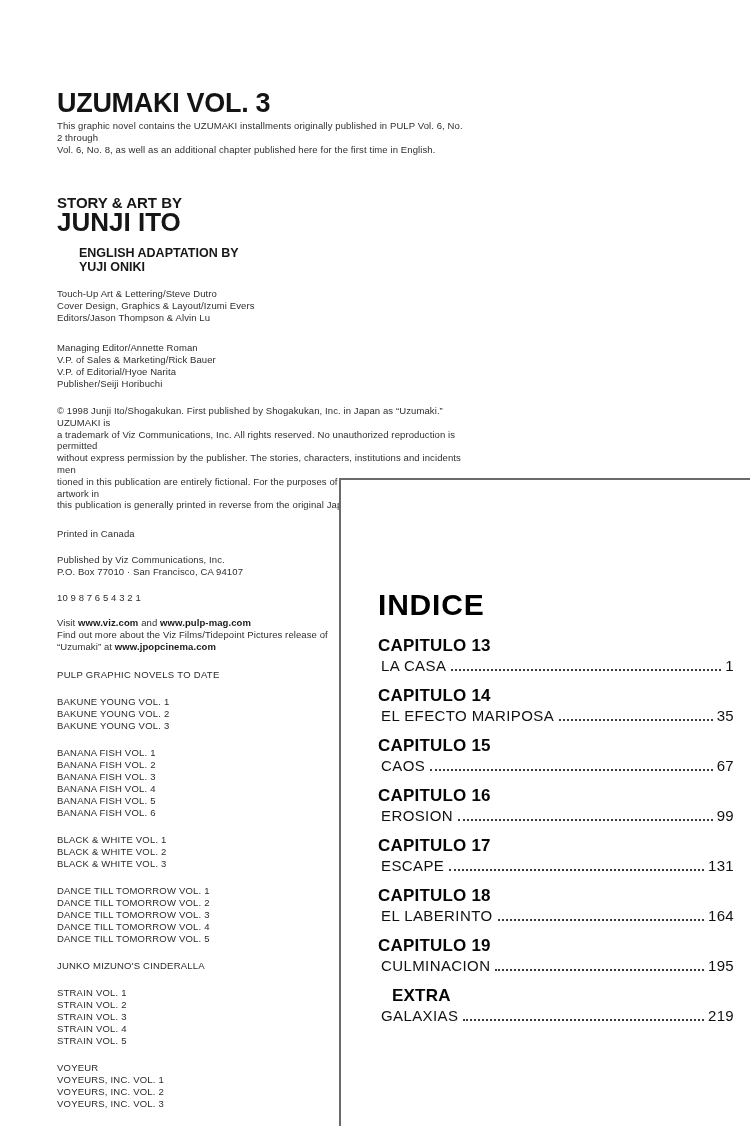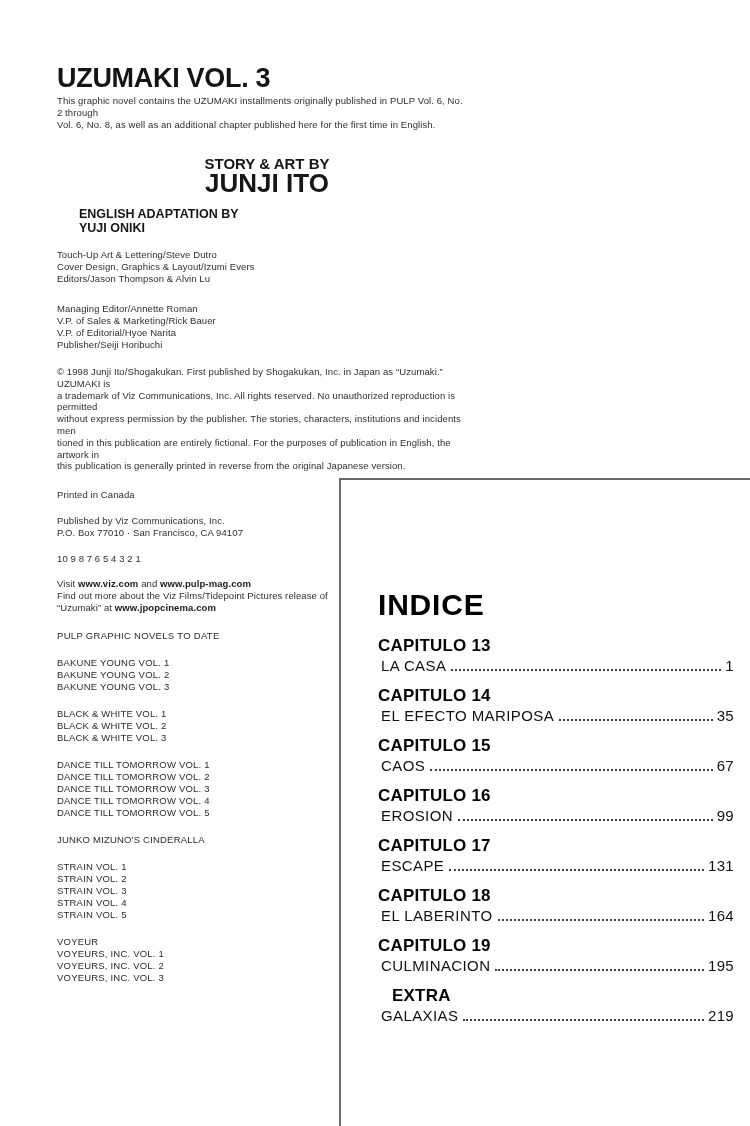--- a/index.html
+++ b/index.html
@@ -1,24 +1,24 @@
 <!DOCTYPE html>
 <html><head>
 <meta charset="utf-8">
 <style>
   html,body{margin:0;padding:0;}
   body{
     width:750px;height:1126px;position:relative;background:#ffffff;
     font-family:"Liberation Sans", sans-serif;color:#1d1d1d;overflow:hidden;
   }
-  .left-col{position:absolute;left:57px;top:64px;width:420px;}
+  .left-col{position:absolute;left:57px;top:89px;width:420px;}
   h1.book-title{font-size:27px;line-height:29px;font-weight:bold;letter-spacing:-0.3px;margin:0;color:#141414;}
   .smalltext{font-size:9.5px;line-height:12px;color:#2e2e2e;letter-spacing:0.1px;}
   .intro{margin-top:2px;width:412px;}
-  .story{margin-top:25px;text-align:center;}
+  .story{margin-top:39px;}
   .story-label{font-size:15px;line-height:16px;font-weight:bold;color:#161616;}
   .story-name{font-size:26px;line-height:22px;font-weight:bold;color:#161616;}
   .adapt{margin-top:13px;}
   .adapt-label,.adapt-name{font-size:12.5px;line-height:14px;font-weight:bold;color:#161616;padding-left:22px;}
   .credits{margin-top:14px;}
   .staff{margin-top:18px;}
   .copyright{margin-top:15px;width:420px;line-height:11.8px;}
   .printed{margin-top:17px;}
   .publisher{margin-top:14px;}
   .printing{margin-top:14px;}
@@ -102,20 +102,28 @@
   </div>
 
   <div class="catalog-heading">PULP GRAPHIC NOVELS TO DATE</div>
   <div>
       <div class="catalog-group">
         <div class="catalog-item">BAKUNE YOUNG VOL. 1</div>
         <div class="catalog-item">BAKUNE YOUNG VOL. 2</div>
         <div class="catalog-item">BAKUNE YOUNG VOL. 3</div>
       </div>
       <div class="catalog-group">
+        <div class="catalog-item">BANANA FISH VOL. 1</div>
+        <div class="catalog-item">BANANA FISH VOL. 2</div>
+        <div class="catalog-item">BANANA FISH VOL. 3</div>
+        <div class="catalog-item">BANANA FISH VOL. 4</div>
+        <div class="catalog-item">BANANA FISH VOL. 5</div>
+        <div class="catalog-item">BANANA FISH VOL. 6</div>
+      </div>
+      <div class="catalog-group">
         <div class="catalog-item">BLACK &amp; WHITE VOL. 1</div>
         <div class="catalog-item">BLACK &amp; WHITE VOL. 2</div>
         <div class="catalog-item">BLACK &amp; WHITE VOL. 3</div>
       </div>
       <div class="catalog-group">
         <div class="catalog-item">DANCE TILL TOMORROW VOL. 1</div>
         <div class="catalog-item">DANCE TILL TOMORROW VOL. 2</div>
         <div class="catalog-item">DANCE TILL TOMORROW VOL. 3</div>
         <div class="catalog-item">DANCE TILL TOMORROW VOL. 4</div>
         <div class="catalog-item">DANCE TILL TOMORROW VOL. 5</div>

